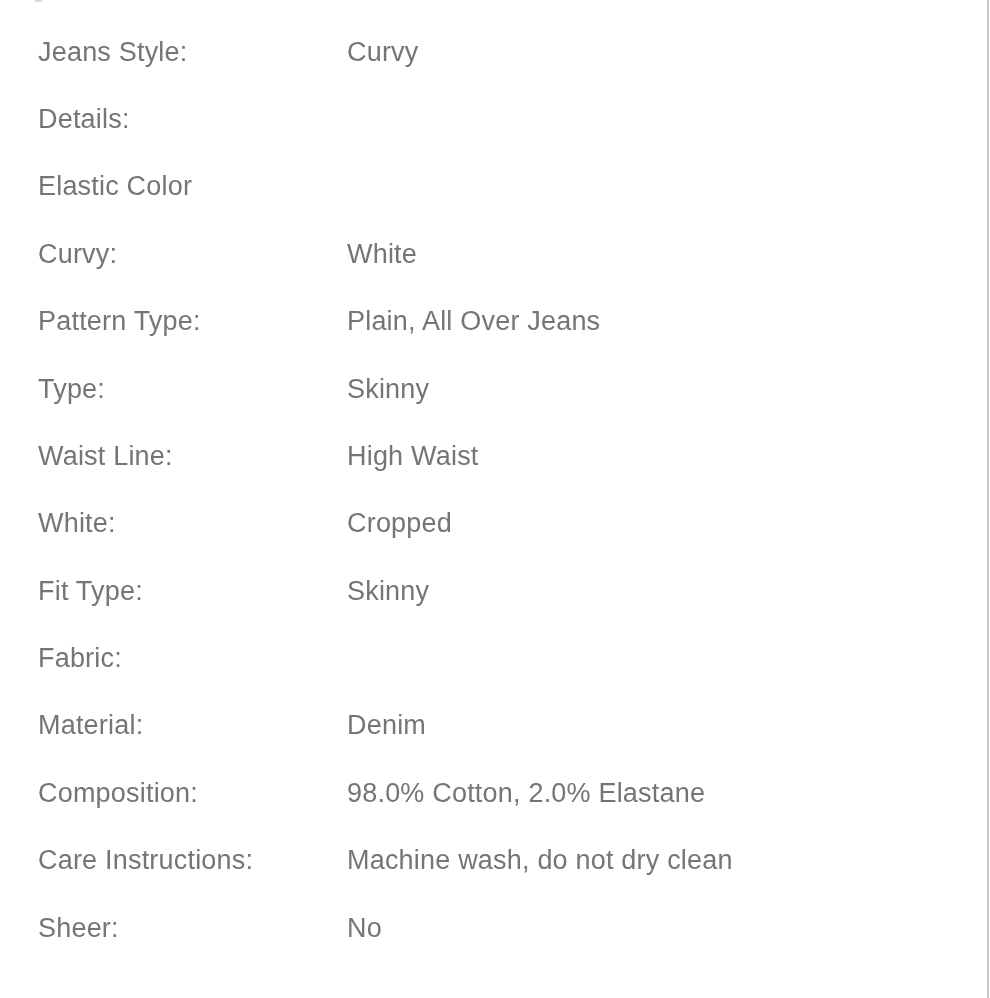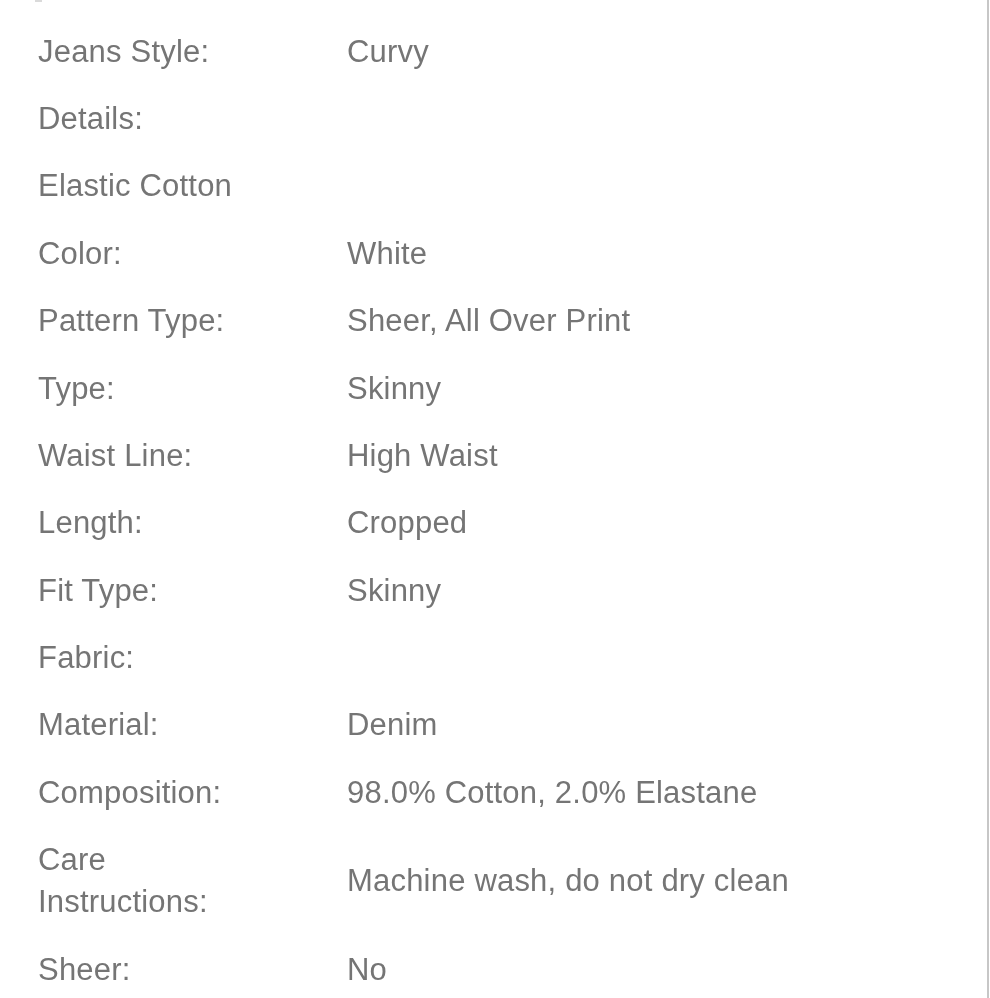--- a/index.html
+++ b/index.html
@@ -21,21 +21,21 @@
     background: var(--bg, #ffffff);
   }
   .spec-table {
     padding: 18px 0 0 38px;
   }
   .row {
     display: flex;
     align-items: center;
     padding: 12.7px 0;
     color: var(--text, #757575);
-    font-size: 31px;
+    font-size: 27px;
     line-height: 42px;
     letter-spacing: 0.2px;
     font-weight: 400;
   }
   .label {
     flex: 0 0 309px;
     box-sizing: border-box;
     padding-right: 89px; 
   }
   .value {
@@ -69,45 +69,45 @@
   <div class="row">
     <div class="label">Jeans Style:</div>
     <div class="value">Curvy</div>
   </div>
 
   <div class="row">
     <div class="label">Details:</div>
   </div>
 
   <div class="row">
-    <div class="value">Elastic Cotton</div>
+    <div class="value">Elastic Color</div>
   </div>
 
   <div class="row">
-    <div class="label">Color:</div>
+    <div class="label">Curvy:</div>
     <div class="value">White</div>
   </div>
 
   <div class="row">
     <div class="label">Pattern Type:</div>
-    <div class="value">Sheer, All Over Print</div>
+    <div class="value">Plain, All Over Jeans</div>
   </div>
 
   <div class="row">
     <div class="label">Type:</div>
     <div class="value">Skinny</div>
   </div>
 
   <div class="row">
     <div class="label">Waist Line:</div>
     <div class="value">High Waist</div>
   </div>
 
   <div class="row">
-    <div class="label">Length:</div>
+    <div class="label">White:</div>
     <div class="value">Cropped</div>
   </div>
 
   <div class="row">
     <div class="label">Fit Type:</div>
     <div class="value">Skinny</div>
   </div>
 
   <div class="row">
     <div class="label">Fabric:</div>

